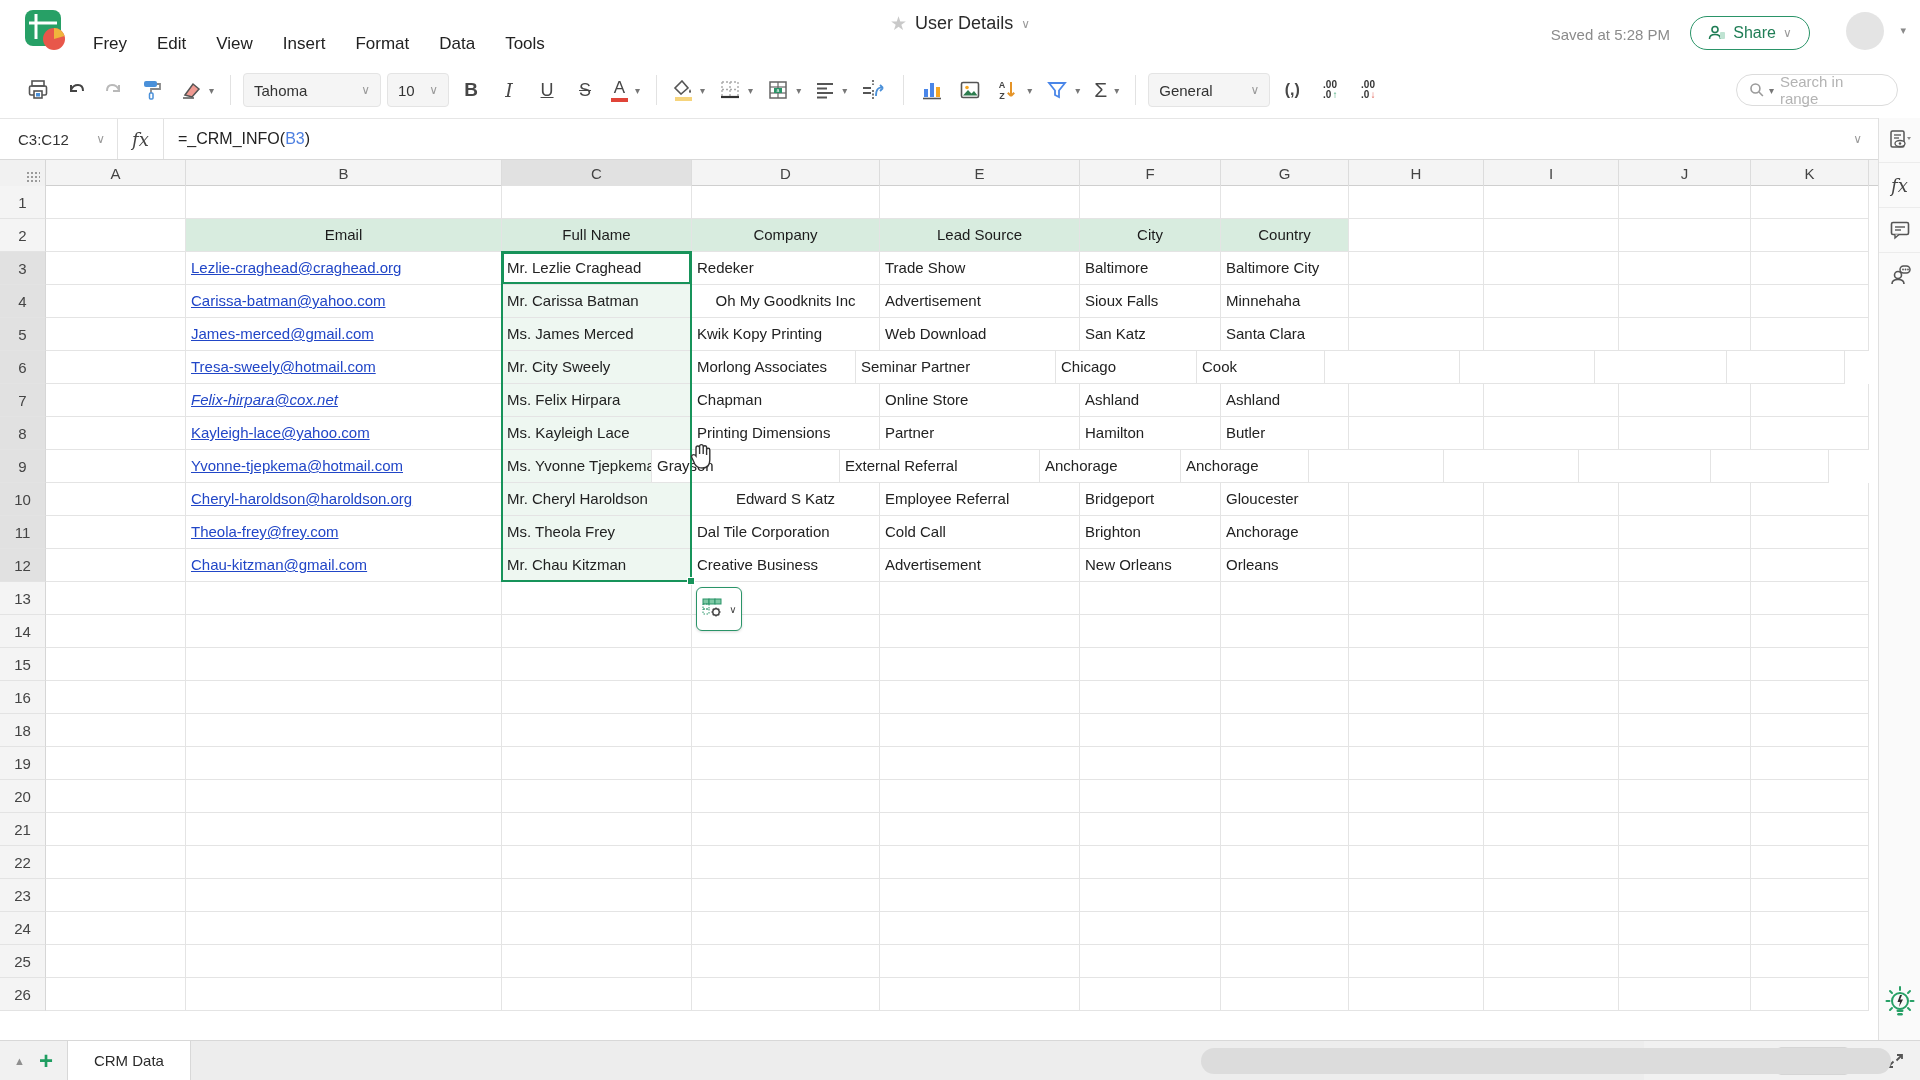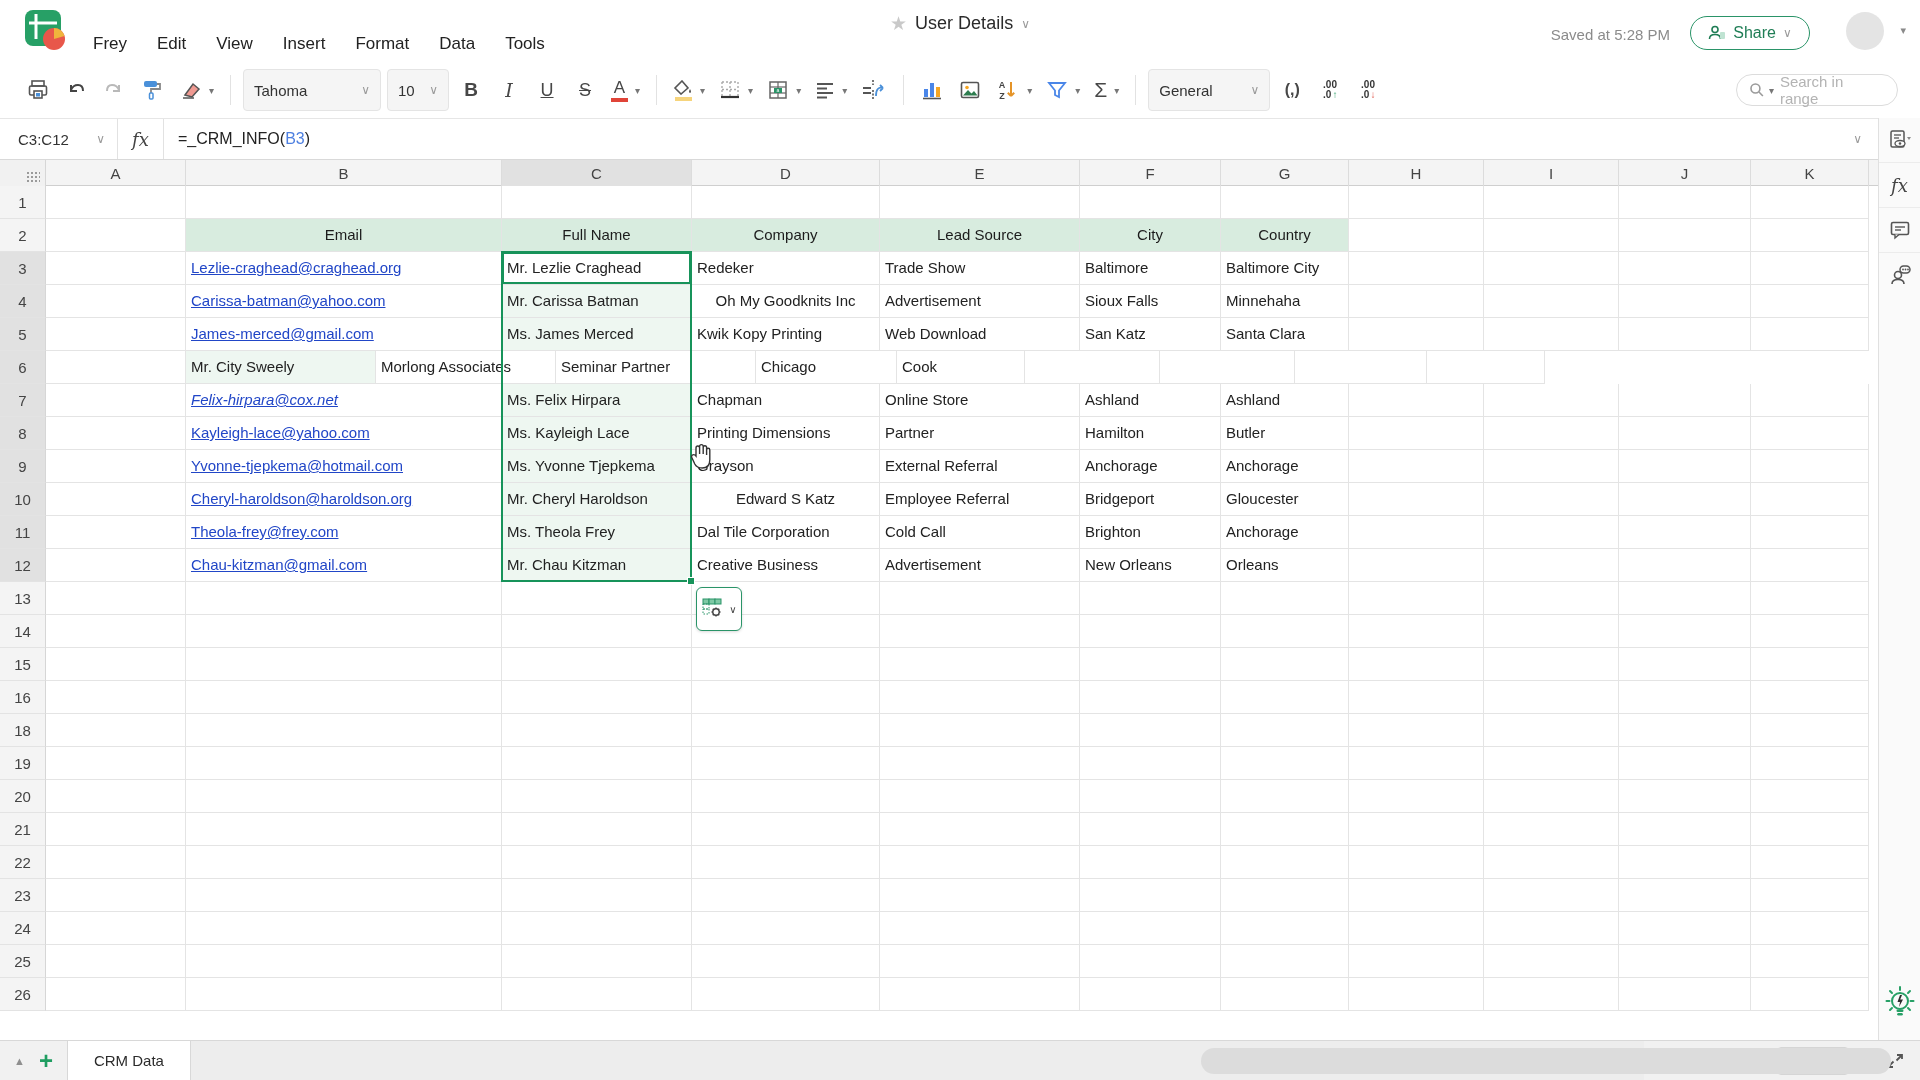--- a/index.html
+++ b/index.html
@@ -21,21 +21,21 @@
     border-radius:17px; display:flex; align-items:center; justify-content:center; gap:7px; color:#1f7d55; font-size:16px; background:#fff; }
   .avatar { position:absolute; right:36px; top:12px; width:38px; height:38px; border-radius:50%; background:#e4e4e4; }
   .avatar-chev { position:absolute; right:14px; top:24px; color:#8a8a8a; font-size:11px; }
 
   
   .toolbar { position:absolute; left:0; top:62px; width:1920px; height:56px; background:#fff;
     display:flex; align-items:center; padding:0 22px; gap:6px; }
   .tb-btn { height:34px; min-width:32px; display:flex; align-items:center; justify-content:center; gap:3px;
     border-radius:4px; color:#474747; font-size:18px; padding:0 4px; }
   .tb-divider { width:1px; height:30px; background:#e2e2e2; margin:0 6px; }
-  .tb-select { height:42px; background:#f5f5f5; border:1px solid #e4e4e4; border-radius:4px;
+  .tb-select { height:34px; background:#f5f5f5; border:1px solid #e4e4e4; border-radius:4px;
     display:flex; align-items:center; justify-content:space-between; padding:0 10px; font-size:15px; color:#333; }
   .sel-font { width:138px; } .sel-size { width:62px; } .sel-format { width:122px; }
   .mini-chev { color:#777; font-size:10px; margin-left:4px; }
   .b-label { font-weight:bold; font-size:19px; }
   .i-label { font-style:italic; font-family:"DejaVu Serif",serif; font-size:19px; }
   .u-label { text-decoration:underline; font-size:18px; }
   .s-label { text-decoration:line-through; font-size:18px; }
   .a-color { display:flex; flex-direction:column; align-items:center; line-height:1; }
   .a-color .bar { width:17px; height:4px; margin-top:2px; }
   .dec-stack { display:flex; flex-direction:column; font-size:10px; line-height:10px; color:#333; font-weight:bold; align-items:flex-start; }
@@ -419,22 +419,23 @@
           <div class="cell" style="width: 141px;">San Katz</div>
           <div class="cell" style="width: 128px;">Santa Clara</div>
           <div class="cell" style="width: 135px;"></div>
           <div class="cell" style="width: 135px;"></div>
           <div class="cell" style="width: 132px;"></div>
           <div class="cell" style="width: 118px;"></div>
         </div>
         <div class="grid-row">
           <div class="row-h hl">6</div>
           <div class="cell" style="width: 140px;"></div>
+          <div class="cell link" style="width: 316px;">Tresa-sweely@hotmail.com</div>
           <div class="cell tint" style="width: 190px;">Mr. City Sweely</div>
-          <div class="cell" style="width: 180px;">Morlong Associates</div>
+          <div class="cell" style="width: 164px;">Morlong Associates</div>
           <div class="cell" style="width: 200px;">Seminar Partner</div>
           <div class="cell" style="width: 141px;">Chicago</div>
           <div class="cell" style="width: 128px;">Cook</div>
           <div class="cell" style="width: 135px;"></div>
           <div class="cell" style="width: 135px;"></div>
           <div class="cell" style="width: 132px;"></div>
           <div class="cell" style="width: 118px;"></div>
         </div>
         <div class="grid-row">
           <div class="row-h hl">7</div>
@@ -461,21 +462,21 @@
           <div class="cell" style="width: 128px;">Butler</div>
           <div class="cell" style="width: 135px;"></div>
           <div class="cell" style="width: 135px;"></div>
           <div class="cell" style="width: 132px;"></div>
           <div class="cell" style="width: 118px;"></div>
         </div>
         <div class="grid-row">
           <div class="row-h hl">9</div>
           <div class="cell" style="width: 140px;"></div>
           <div class="cell link" style="width: 316px;">Yvonne-tjepkema@hotmail.com</div>
-          <div class="cell tint" style="width: 190px;">Ms. Yvonne Tjepkema</div>
+          <div class="cell tint" style="width: 150px;">Ms. Yvonne Tjepkema</div>
           <div class="cell" style="width: 188px;">Grayson</div>
           <div class="cell" style="width: 200px;">External Referral</div>
           <div class="cell" style="width: 141px;">Anchorage</div>
           <div class="cell" style="width: 128px;">Anchorage</div>
           <div class="cell" style="width: 135px;"></div>
           <div class="cell" style="width: 135px;"></div>
           <div class="cell" style="width: 132px;"></div>
           <div class="cell" style="width: 118px;"></div>
         </div>
         <div class="grid-row">

